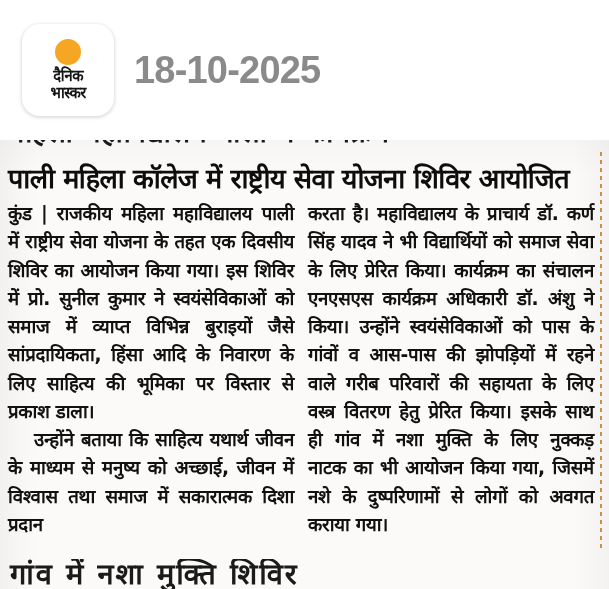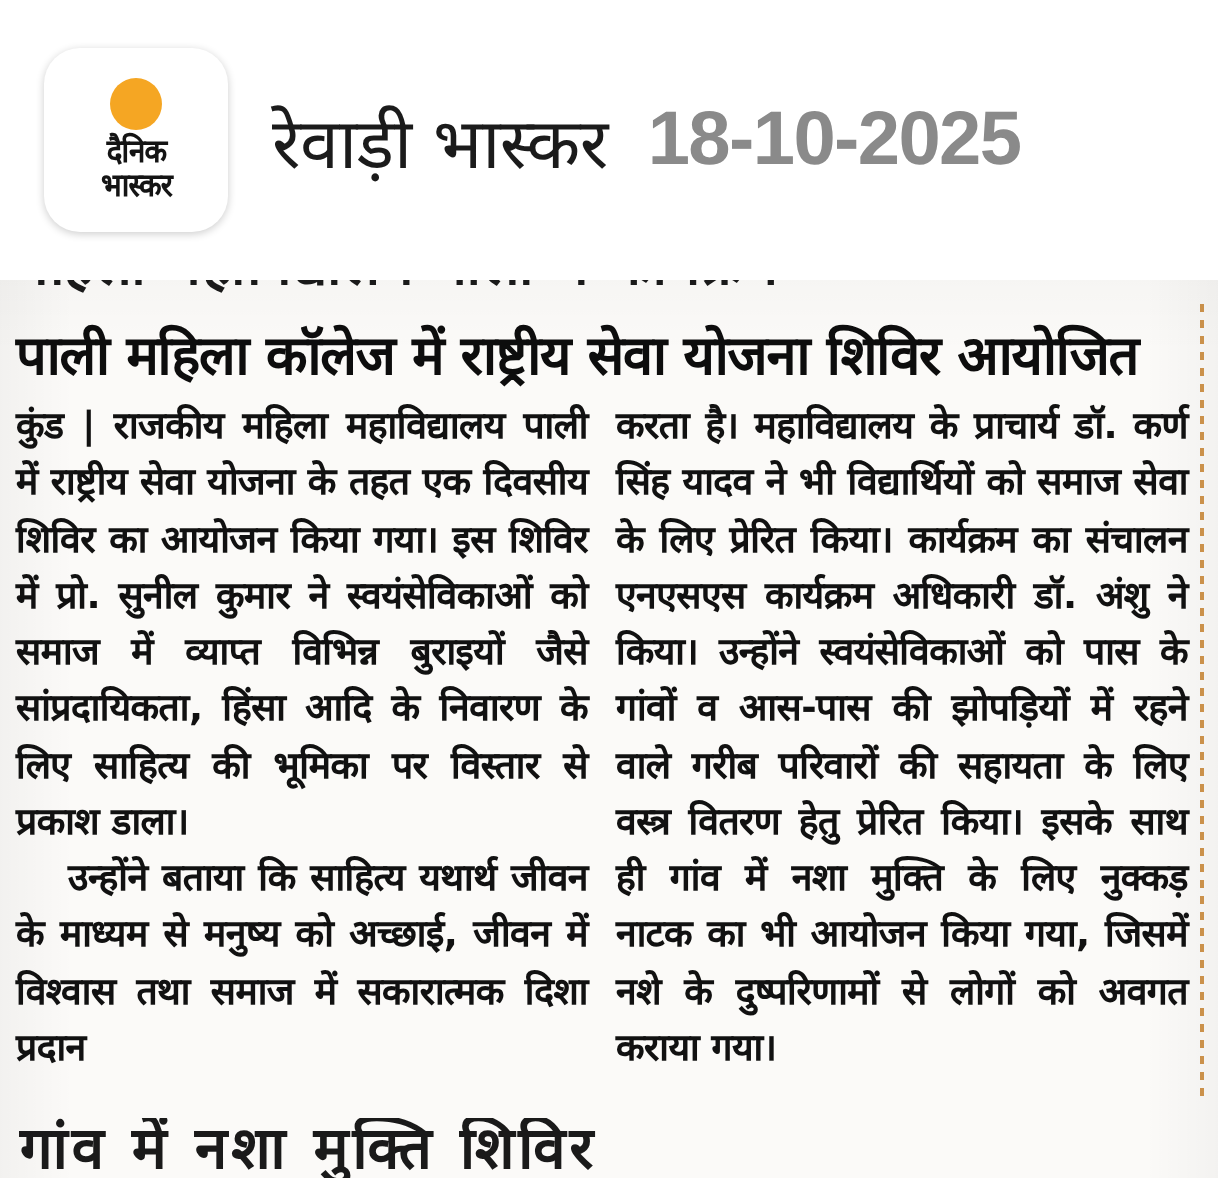--- a/index.html
+++ b/index.html
@@ -200,21 +200,20 @@
 <div class="header">
 
   <div class="logo-tile">
     <div class="logo-sun"></div>
     <div class="logo-word">
       <span>दैनिक</span>
       <span class="l2">भास्कर</span>
     </div>
   </div>
 
-  <div class="masthead">रेवाड़ी भास्कर</div>
   <div class="issue-date">18-10-2025</div>
 </div>
 
 <div class="clipping">
 
   <div class="crop-top">
     <div class="ghost">महिला महाविद्यालय पाली में कार्यक्रम</div>
   </div>
 
   <div class="headline">पाली महिला कॉलेज में राष्ट्रीय सेवा योजना शिविर आयोजित</div>

